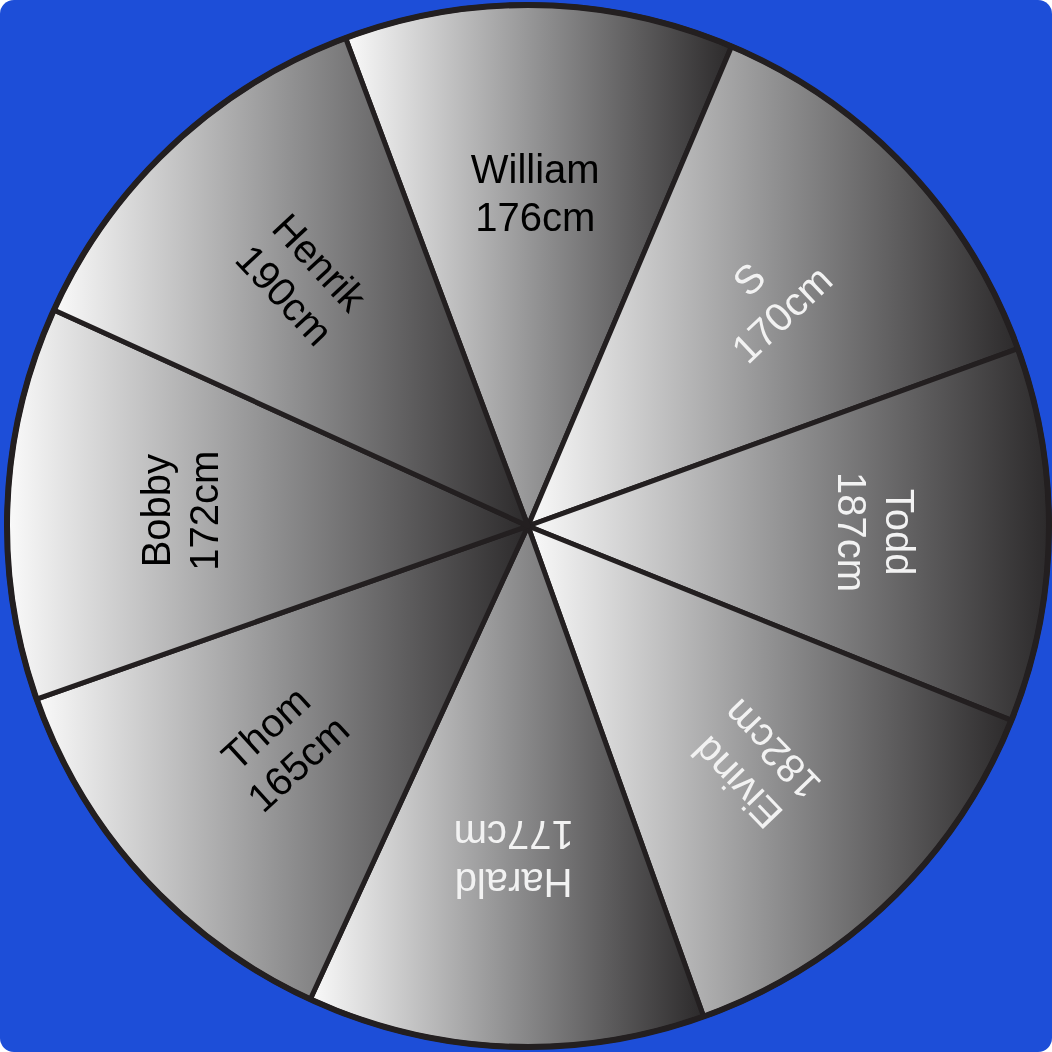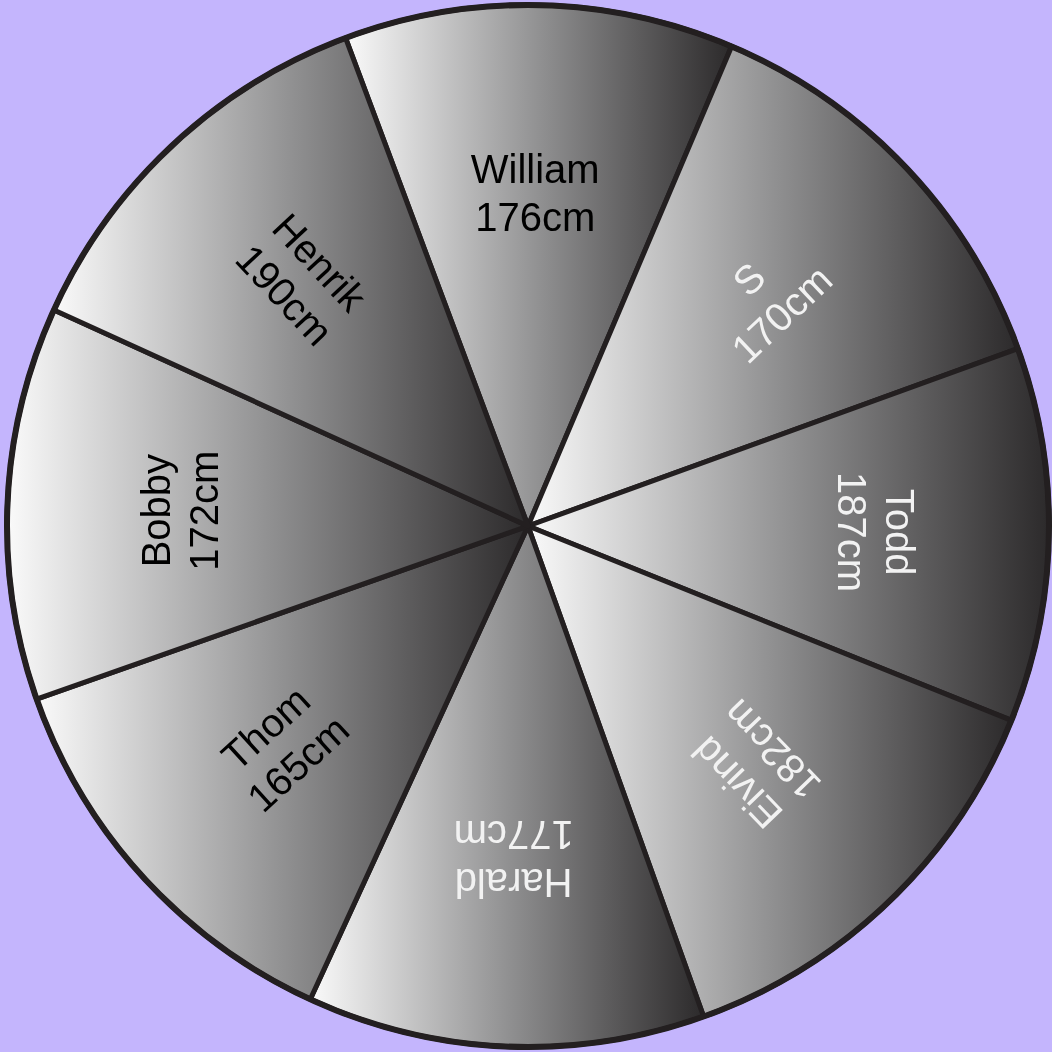--- a/index.html
+++ b/index.html
@@ -30,21 +30,21 @@
     font-size: 40px;
     font-weight: 400;
     dominant-baseline: middle;
     text-anchor: middle;
     white-space: pre;
   }
 </style>
 </head>
 <body>
 
-<div id="chart-root" style="background: #c4b5fd;">
+<div id="chart-root" style="background: #1d4ed8; border-radius: 14px;">
   <svg class="pie-svg" id="pie-svg" viewBox="0 0 1052 1052" xmlns="http://www.w3.org/2000/svg">
     <defs>
       <linearGradient id="wheelGrad" x1="0" y1="0" x2="1" y2="0">
         <stop offset="0" stop-color="#fafafa" id="grad-from"></stop>
         <stop offset="0.5" stop-color="#919192" id="grad-mid"></stop>
         <stop offset="1" stop-color="#2c2a2b" id="grad-to"></stop>
       </linearGradient>
     </defs>
     <g id="slice-layer">
         <path d="M 528 526 L 345.54 37.99 A 521 521 0 0 1 731.57 46.42 Z" fill="url(#wheelGrad)" stroke="#231f20" stroke-width="5" stroke-linejoin="round"></path>

